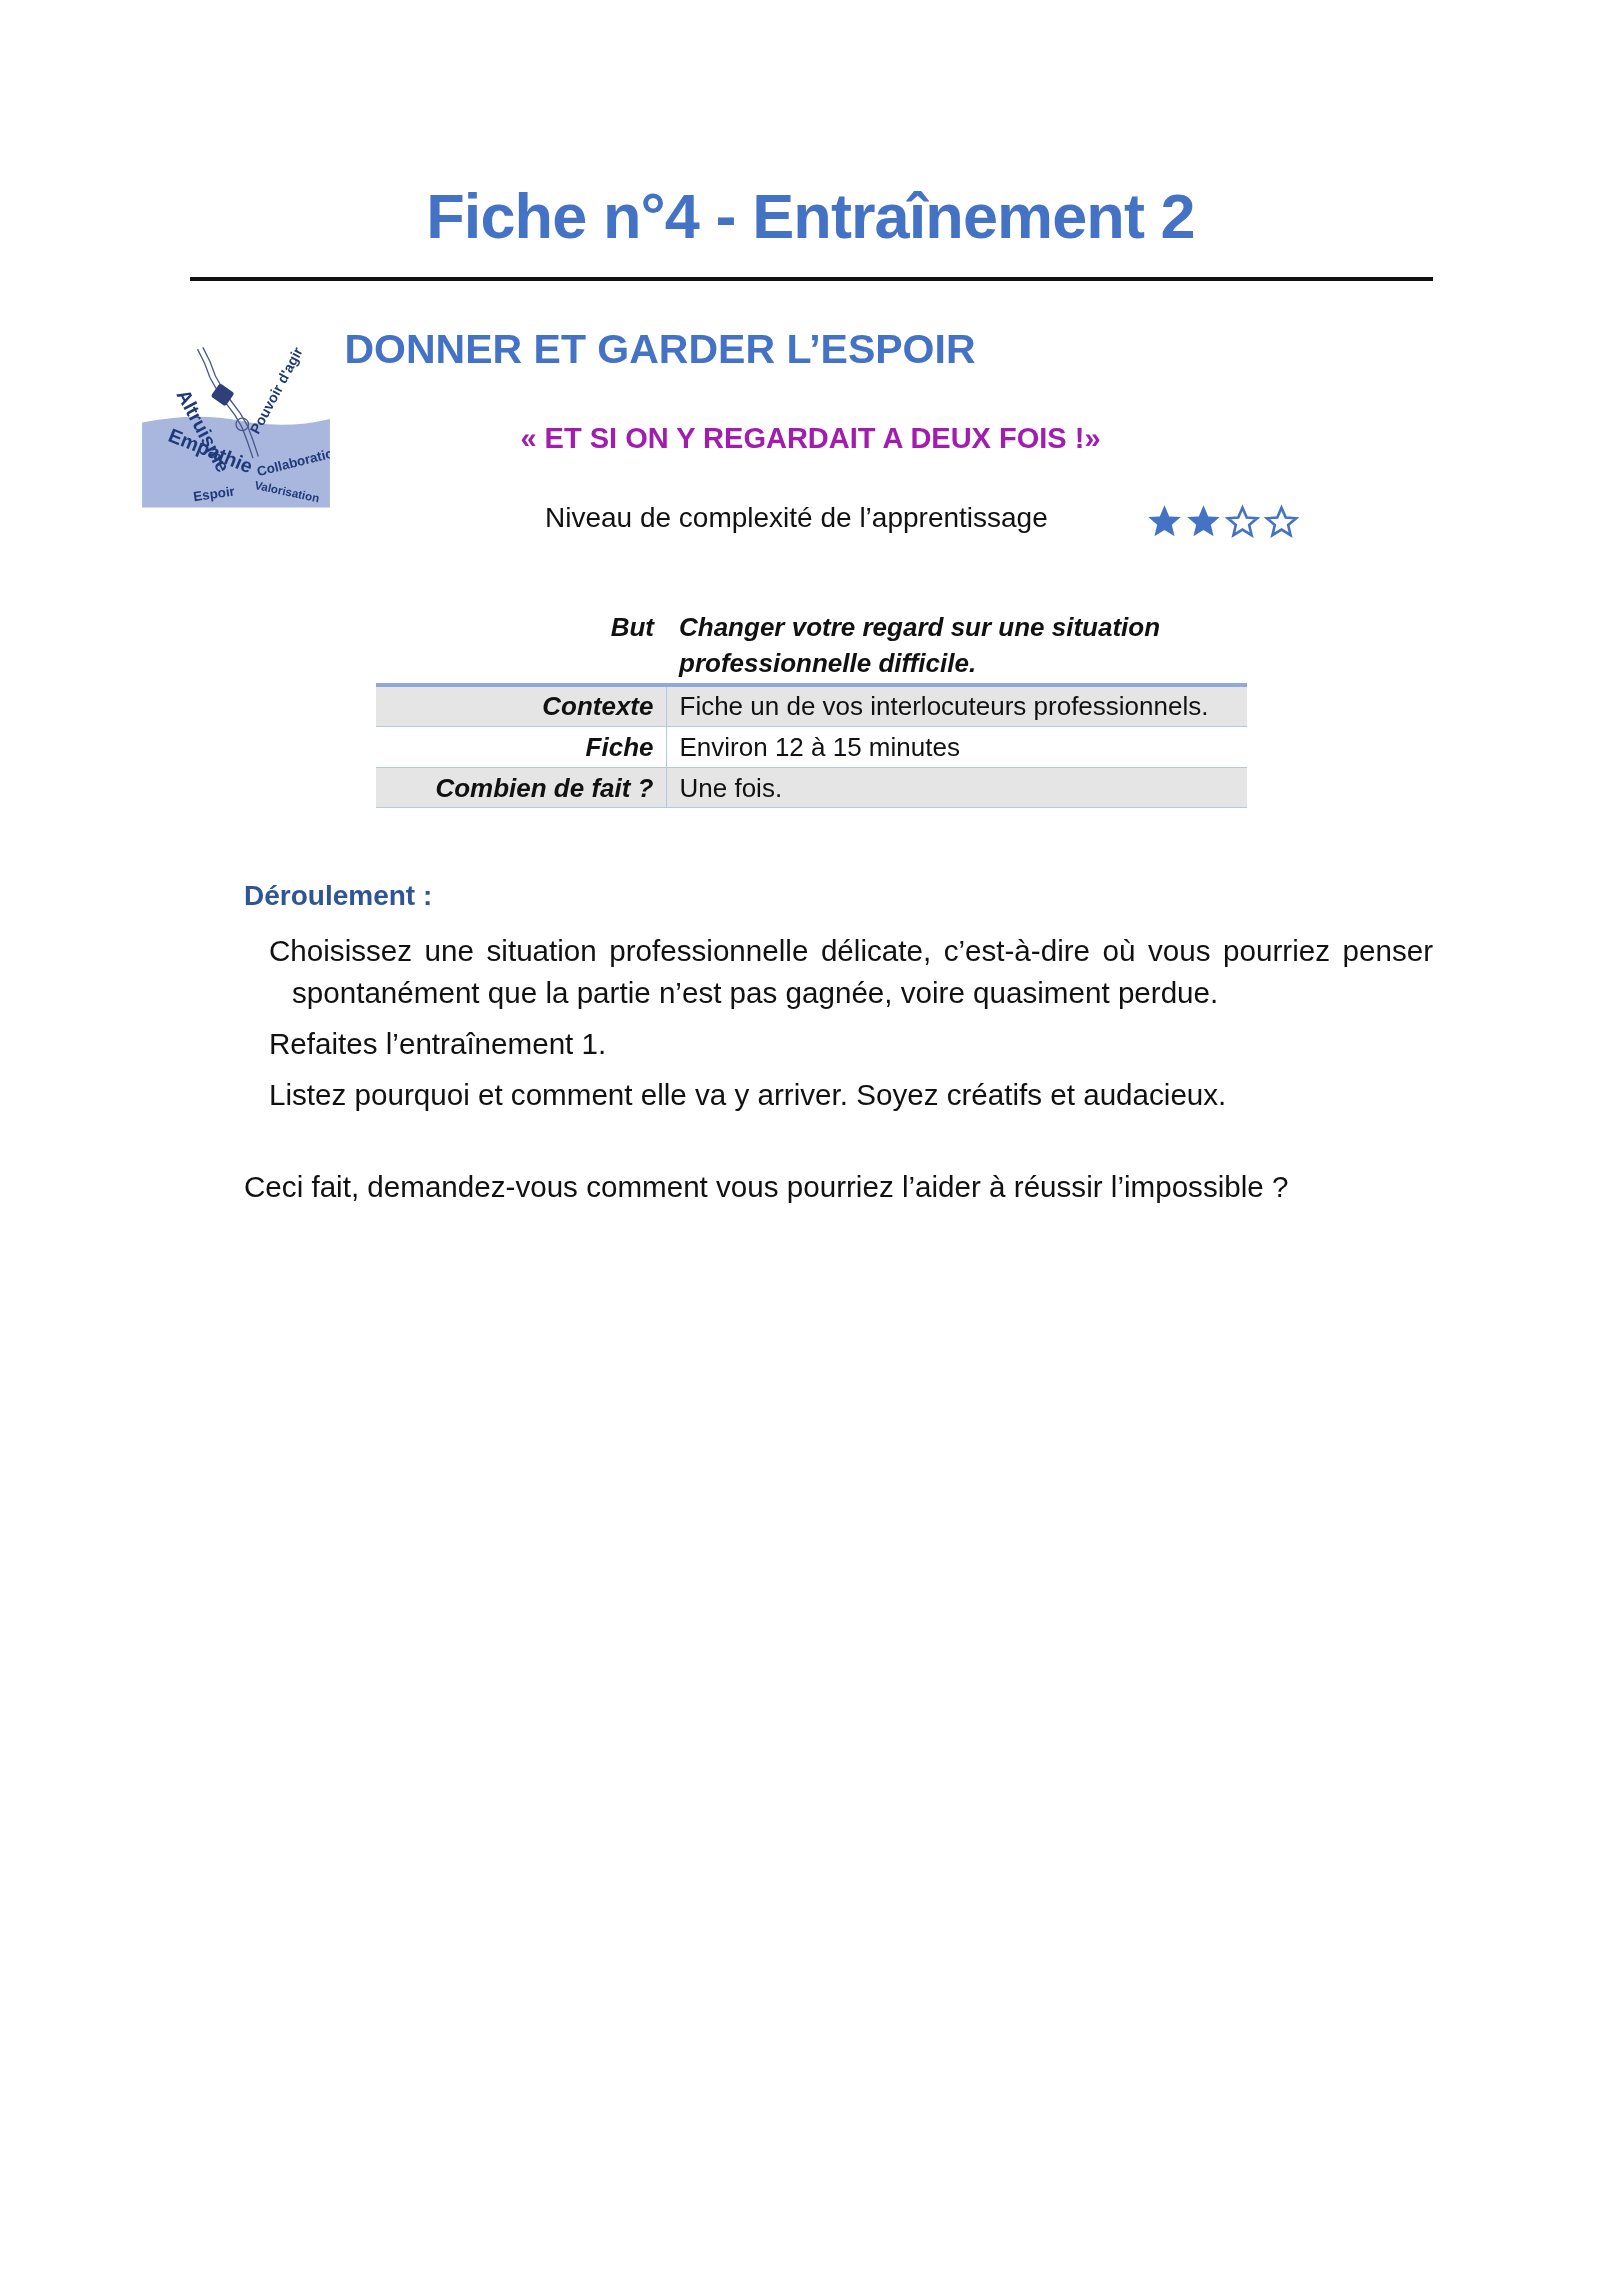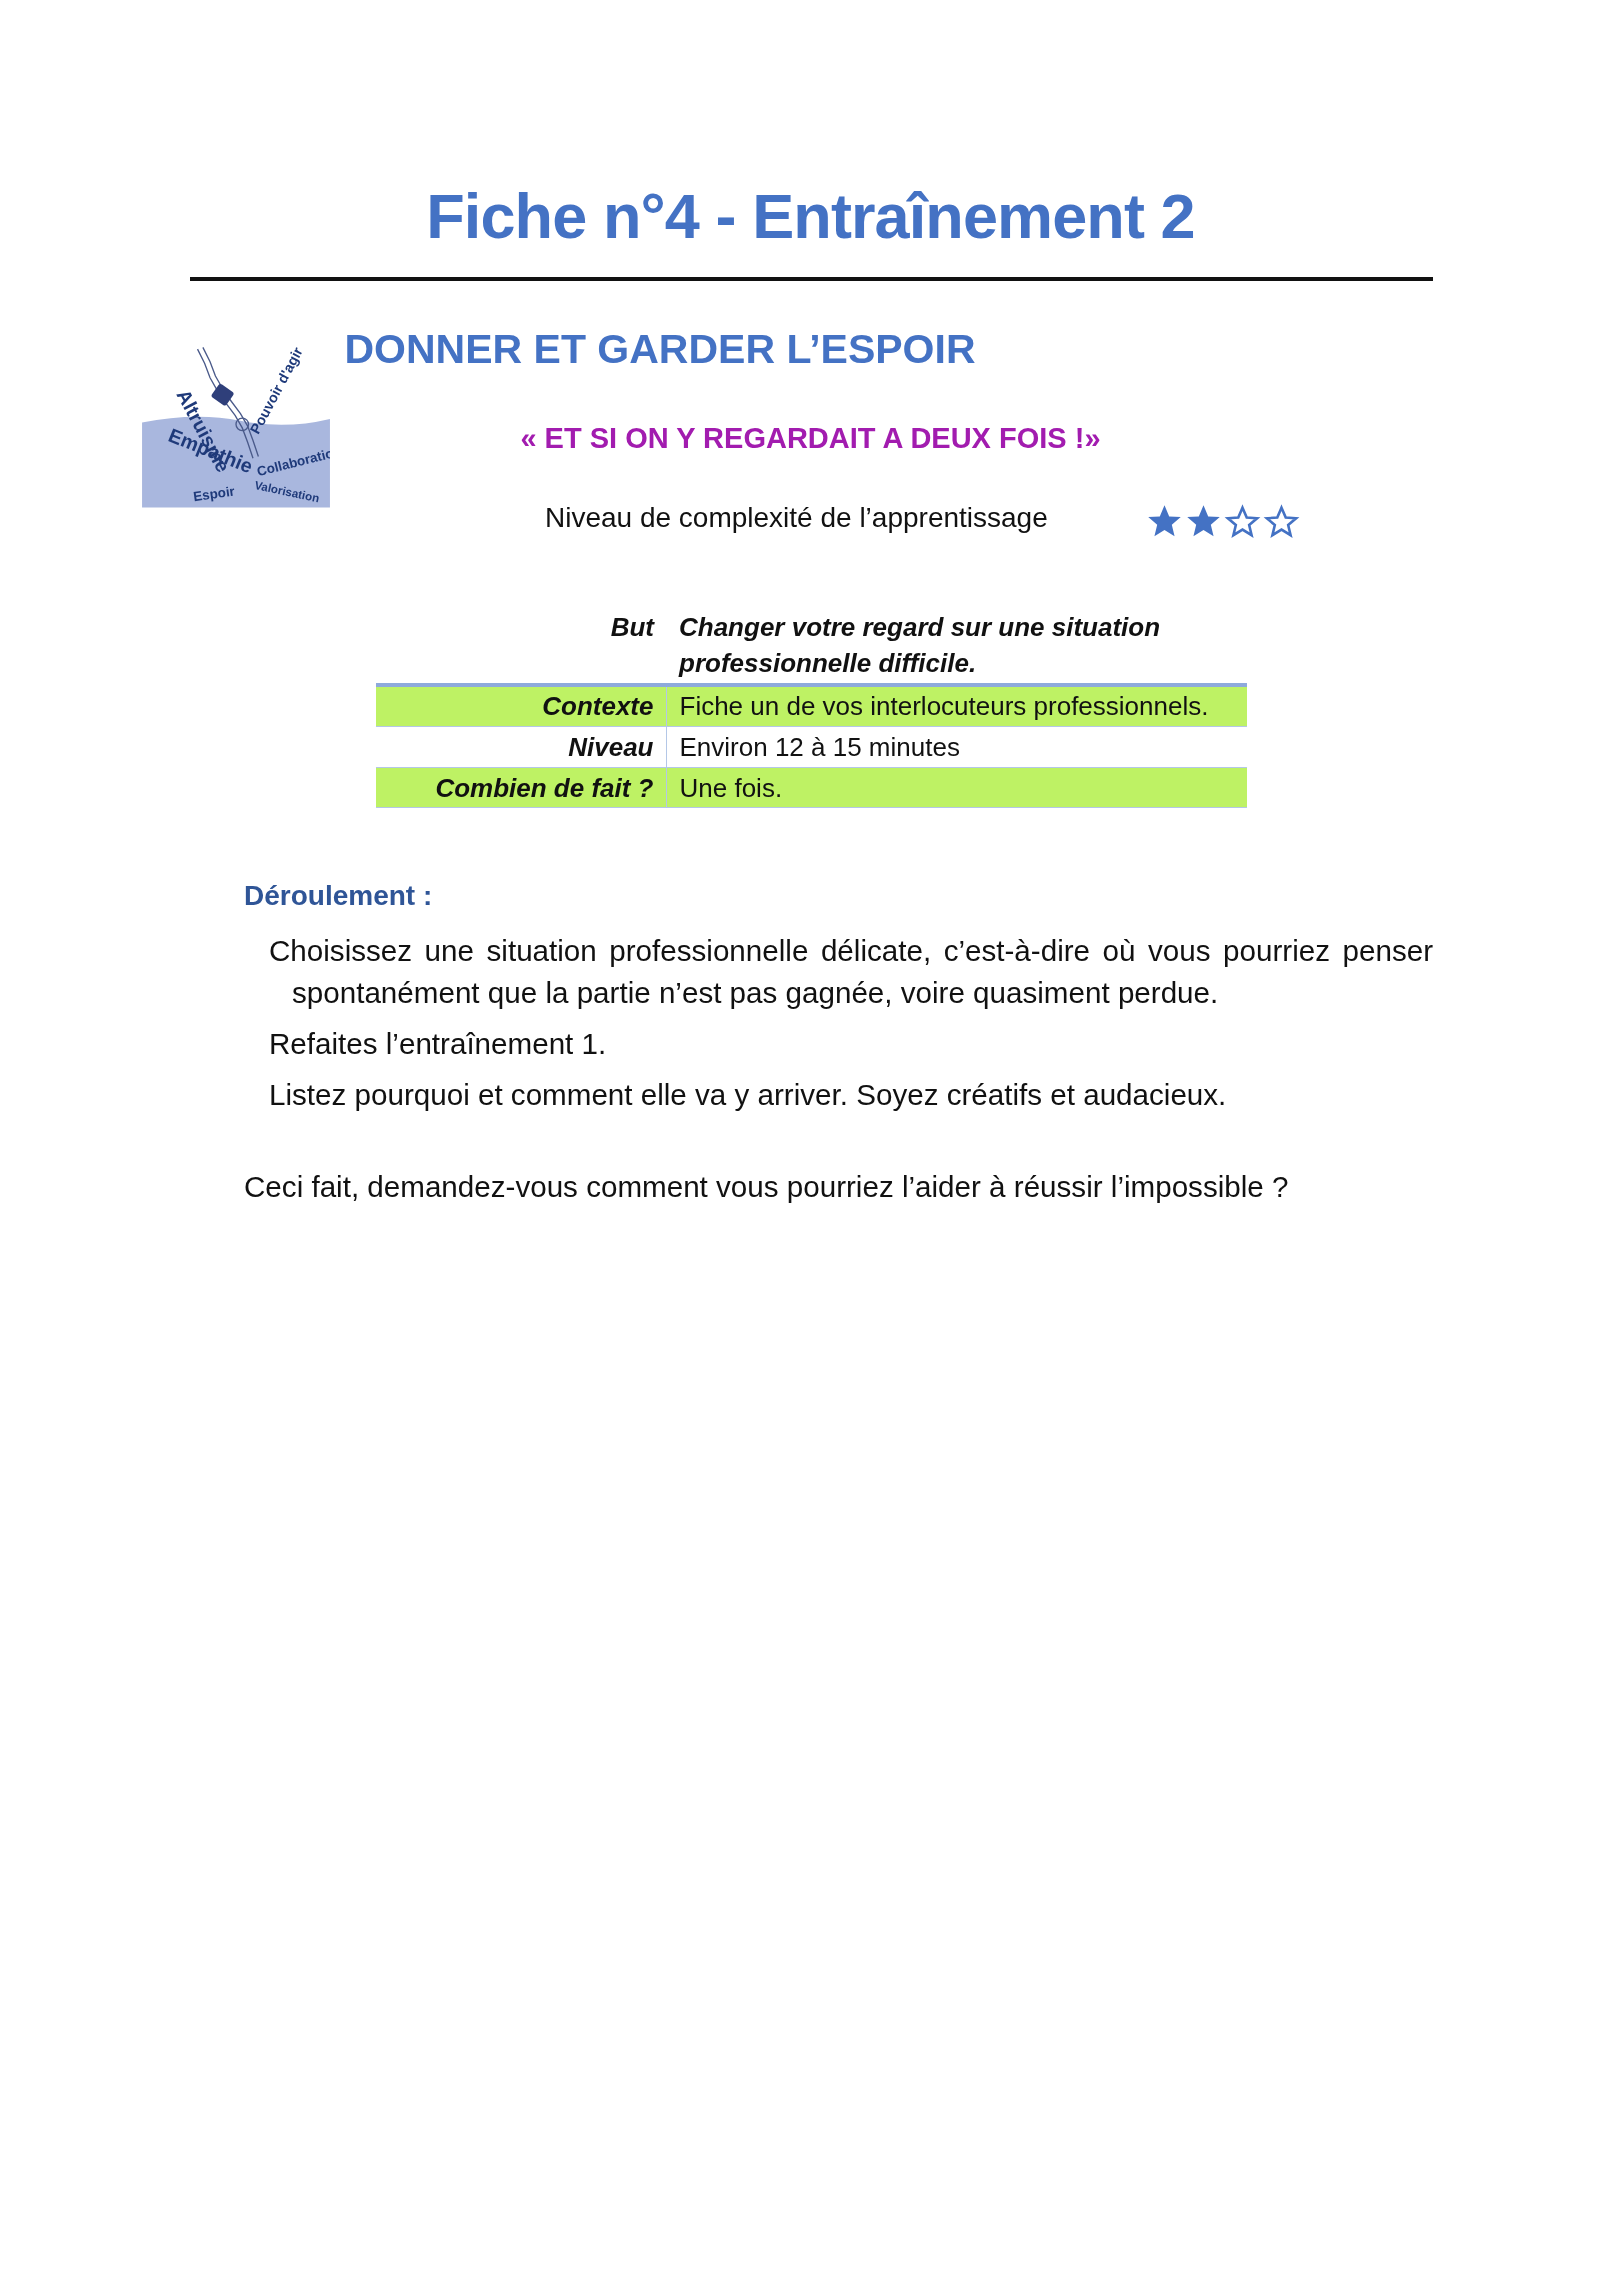--- a/index.html
+++ b/index.html
@@ -88,21 +88,21 @@
       font-weight: bold;
       font-style: italic;
       border-right: 1.8px solid #B4C7E7;
     }
     .info-table tr.first td.label { border-right: none; }
     .info-table tr.first td.value {
       font-weight: bold;
       font-style: italic;
     }
     .info-table tr.first td { border-bottom: 4.5px solid #8EAADB; padding-bottom: 1.8px; }
-    .info-table tr.band td { background: #bef264; }
+    .info-table tr.band td { background: #e5e5e5; }
     .info-table tr.band td, .info-table tr.plain td {
       border-bottom: 1.8px solid #B4C7E7;
     }
 
     .section-title {
       left: 244px; top: 876px;
       font-size: 28px;
       font-weight: bold;
       color: #2F5597;
       line-height: 39px;
@@ -181,21 +181,21 @@
   <tbody>
       <tr class="first">
     <td class="label">But</td>
     <td class="value">Changer votre regard sur une situation professionnelle difficile.</td>
   </tr>
   <tr class="band">
     <td class="label">Contexte</td>
     <td class="value">Fiche un de vos interlocuteurs professionnels.</td>
   </tr>
   <tr class="plain">
-    <td class="label">Niveau</td>
+    <td class="label">Fiche</td>
     <td class="value">Environ 12 à 15 minutes</td>
   </tr>
   <tr class="band">
     <td class="label">Combien de fait ?</td>
     <td class="value">Une fois.</td>
   </tr>
 </tbody>
   </table>
 
 <div class="abs section-title">Déroulement :</div>

